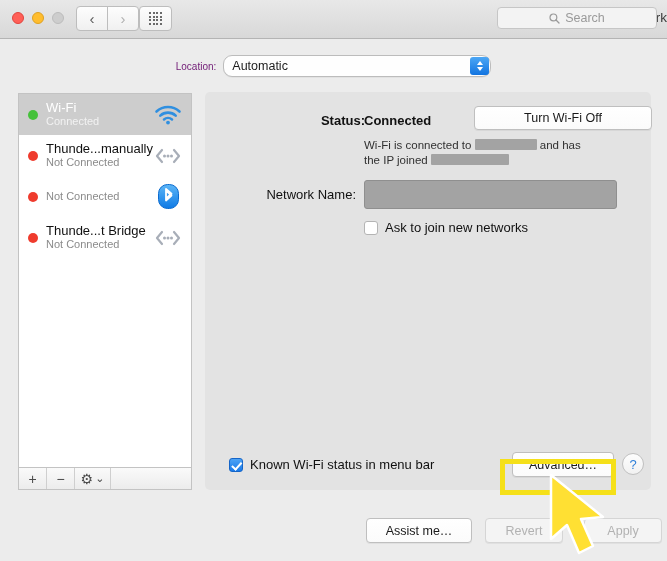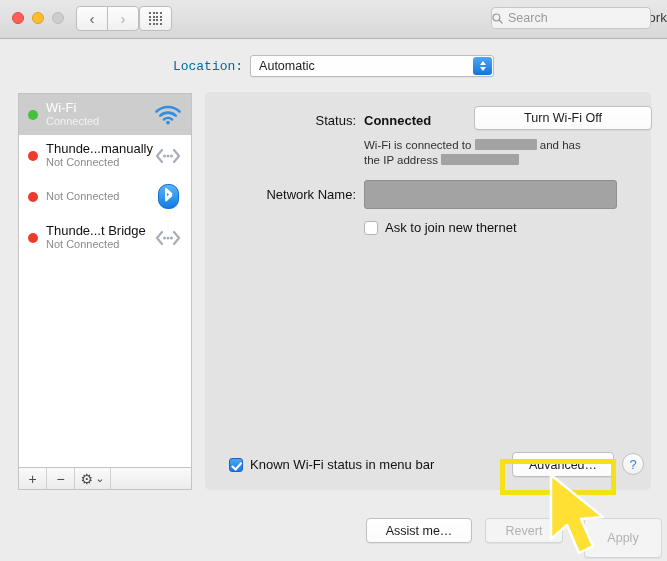--- a/index.html
+++ b/index.html
@@ -102,53 +102,53 @@
     left: 0; top: 10px;
     width: 667px;
     text-align: right;
     font-size: 13.5px;
     color: #3d3d3d;
     font-weight: 400;
   }
 
   .searchbox {
     position: absolute;
-    right: 16px; top: 7px;
+    right: 10px; top: 7px;
     width: 160px; height: 22px;
     background: #f3f3f3;
     border: 1px solid #c6c6c6;
     border-radius: 4px;
     display: flex;
     align-items: center;
+    justify-content: center;
     box-sizing: border-box;
   }
   .search-inner { display: flex; align-items: center; gap: 5px; }
   .search-ico { display:block; }
   .search-ph { font-size: 12.5px; color: #9a9a9a; }
 
   
   .location-row {
     position: absolute;
     left: 0; top: 55px;
     width: 667px;
     display: flex;
     align-items: center;
     justify-content: center;
   }
   .location-label {
-    font-size: 13px;
-    color: #0369a1;
+    font-size: 10px;
+    color: #701a75;
     margin-right: 7px;
-    font-family: Liberation Mono, monospace;
   }
   .popup {
-    width: 244px; height: 22px;
+    width: 268px; height: 22px;
     background: #fefefe;
     border: 1px solid #bcbcbc;
-    border-radius: 3px;
+    border-radius: 9px;
     display: flex;
     align-items: center;
     position: relative;
     box-sizing: border-box;
     box-shadow: 0 1px 0 rgba(0,0,0,0.04);
   }
   .popup-val {
     font-size: 12.5px;
     color: #1c1c1c;
     padding-left: 8px;
@@ -261,22 +261,23 @@
     left: 0; top: 18px;
     width: 446px;
   }
   .lbl {
     font-size: 13px;
     color: #111;
     text-align: right;
   }
   .status-label {
     position: absolute;
-    left: 0; top: 3px;
+    left: 9px; top: 3px;
     width: 151px;
+    font-weight: bold;
   }
   .status-value {
     position: absolute;
     left: 159px; top: 3px;
     font-size: 13px;
     font-weight: bold;
     color: #111;
   }
   .btn {
     background: linear-gradient(to bottom, #ffffff, #fbfbfb);
@@ -422,21 +423,21 @@
     width: 106px; height: 25px;
   }
   .revert-btn {
     position: absolute;
     left: 485px; top: 0;
     width: 78px; height: 25px;
   }
   .apply-btn {
     position: absolute;
     left: 584px; top: 0;
-    width: 78px; height: 40px;
+    width: 78px; height: 25px;
   }
 
   
   .highlight-box {
     position: absolute;
     left: 500px; top: 459px;
     width: 116px; height: 36px;
     border: 5px solid #f5e019;
     box-sizing: border-box;
     pointer-events: none;
@@ -607,33 +608,33 @@
 
     <div class="row-status">
       <div class="lbl status-label">Status:</div>
       <div class="status-value">Connected</div>
       <div class="btn turn-wifi">Turn Wi-Fi Off</div>
       <div class="conn-text">
         <span>Wi-Fi is connected to</span>
         <span class="redact net"></span>
         <span>and has</span>
         <br>
-        <span>the IP address</span>
+        <span>the IP joined</span>
         <span class="redact ip"></span>
       </div>
     </div>
 
     <div class="row-netname">
       <div class="lbl netname-label">Network Name:</div>
       <div class="netname-field"></div>
     </div>
 
     <div class="row-ask">
       <div class="cb off"></div>
-      <span class="cb-label">Ask to join new thernet</span>
+      <span class="cb-label">Ask to join new networks</span>
     </div>
 
 
     <div class="row-bottom">
       <div class="show-status">
         <div class="cb on"></div>
         <span class="cb-label">Known Wi-Fi status in menu bar</span>
       </div>
       <div class="btn advanced-btn">Advanced…</div>
       <div class="help-btn">?</div>

